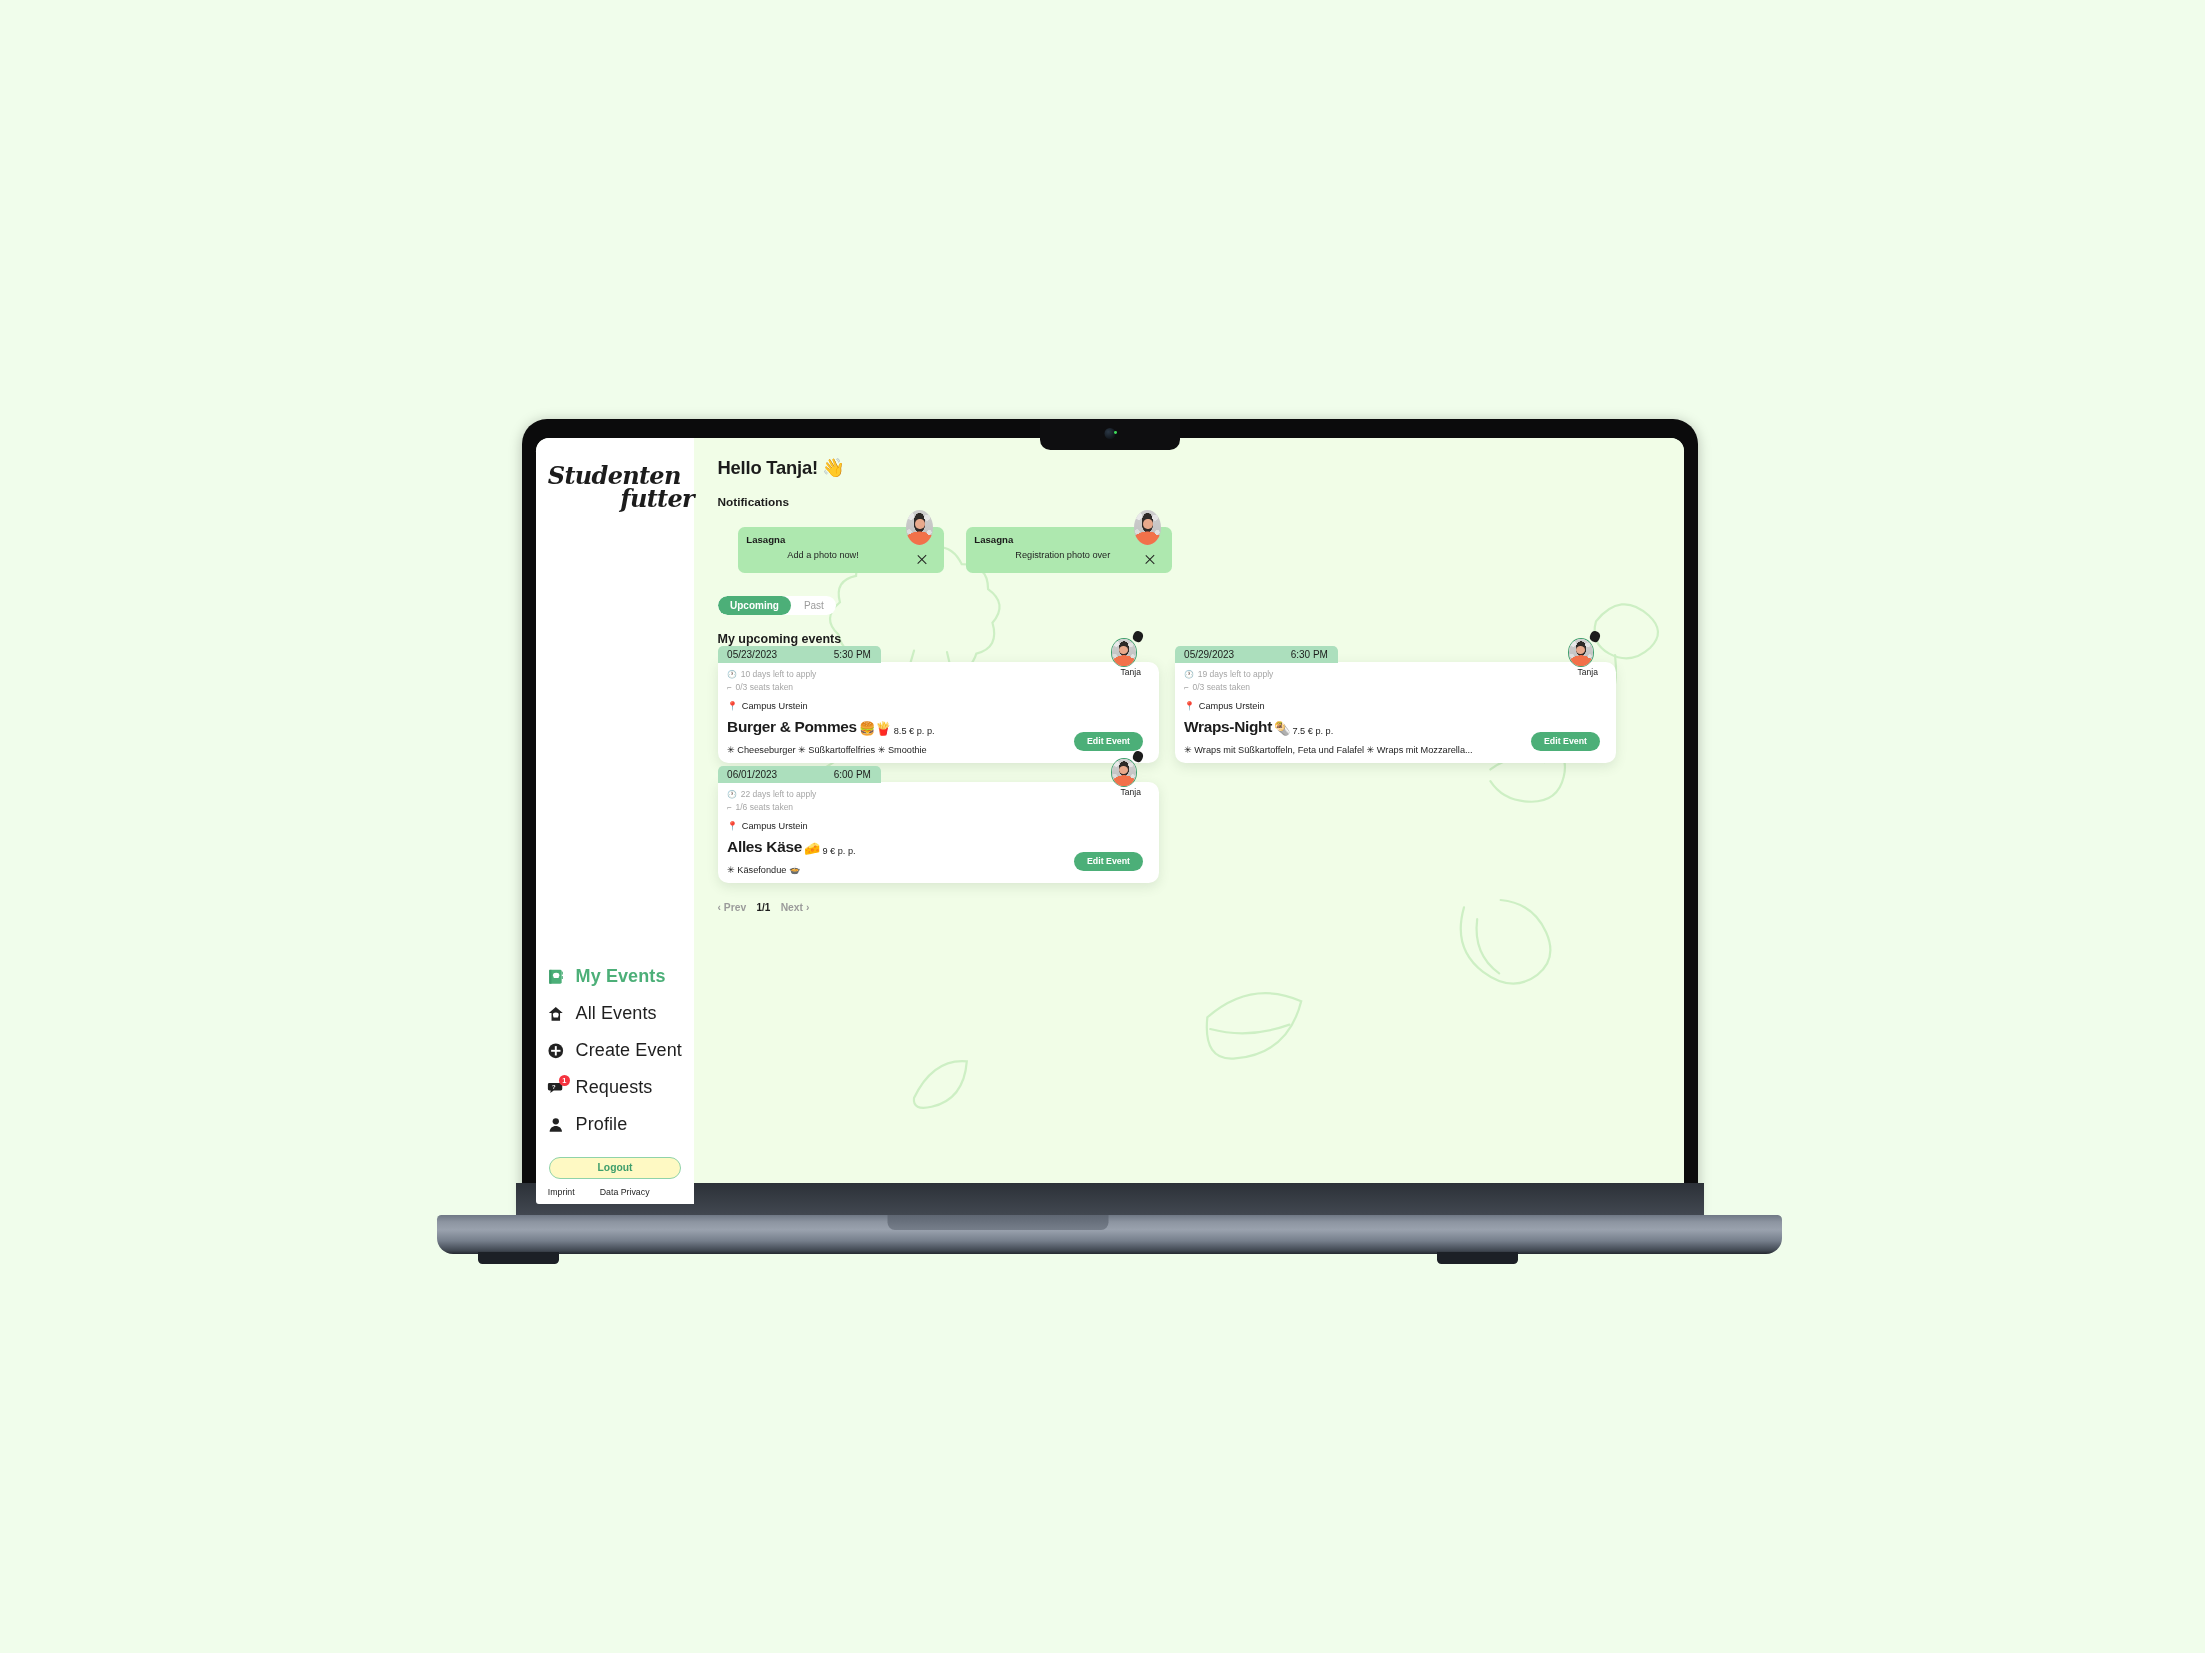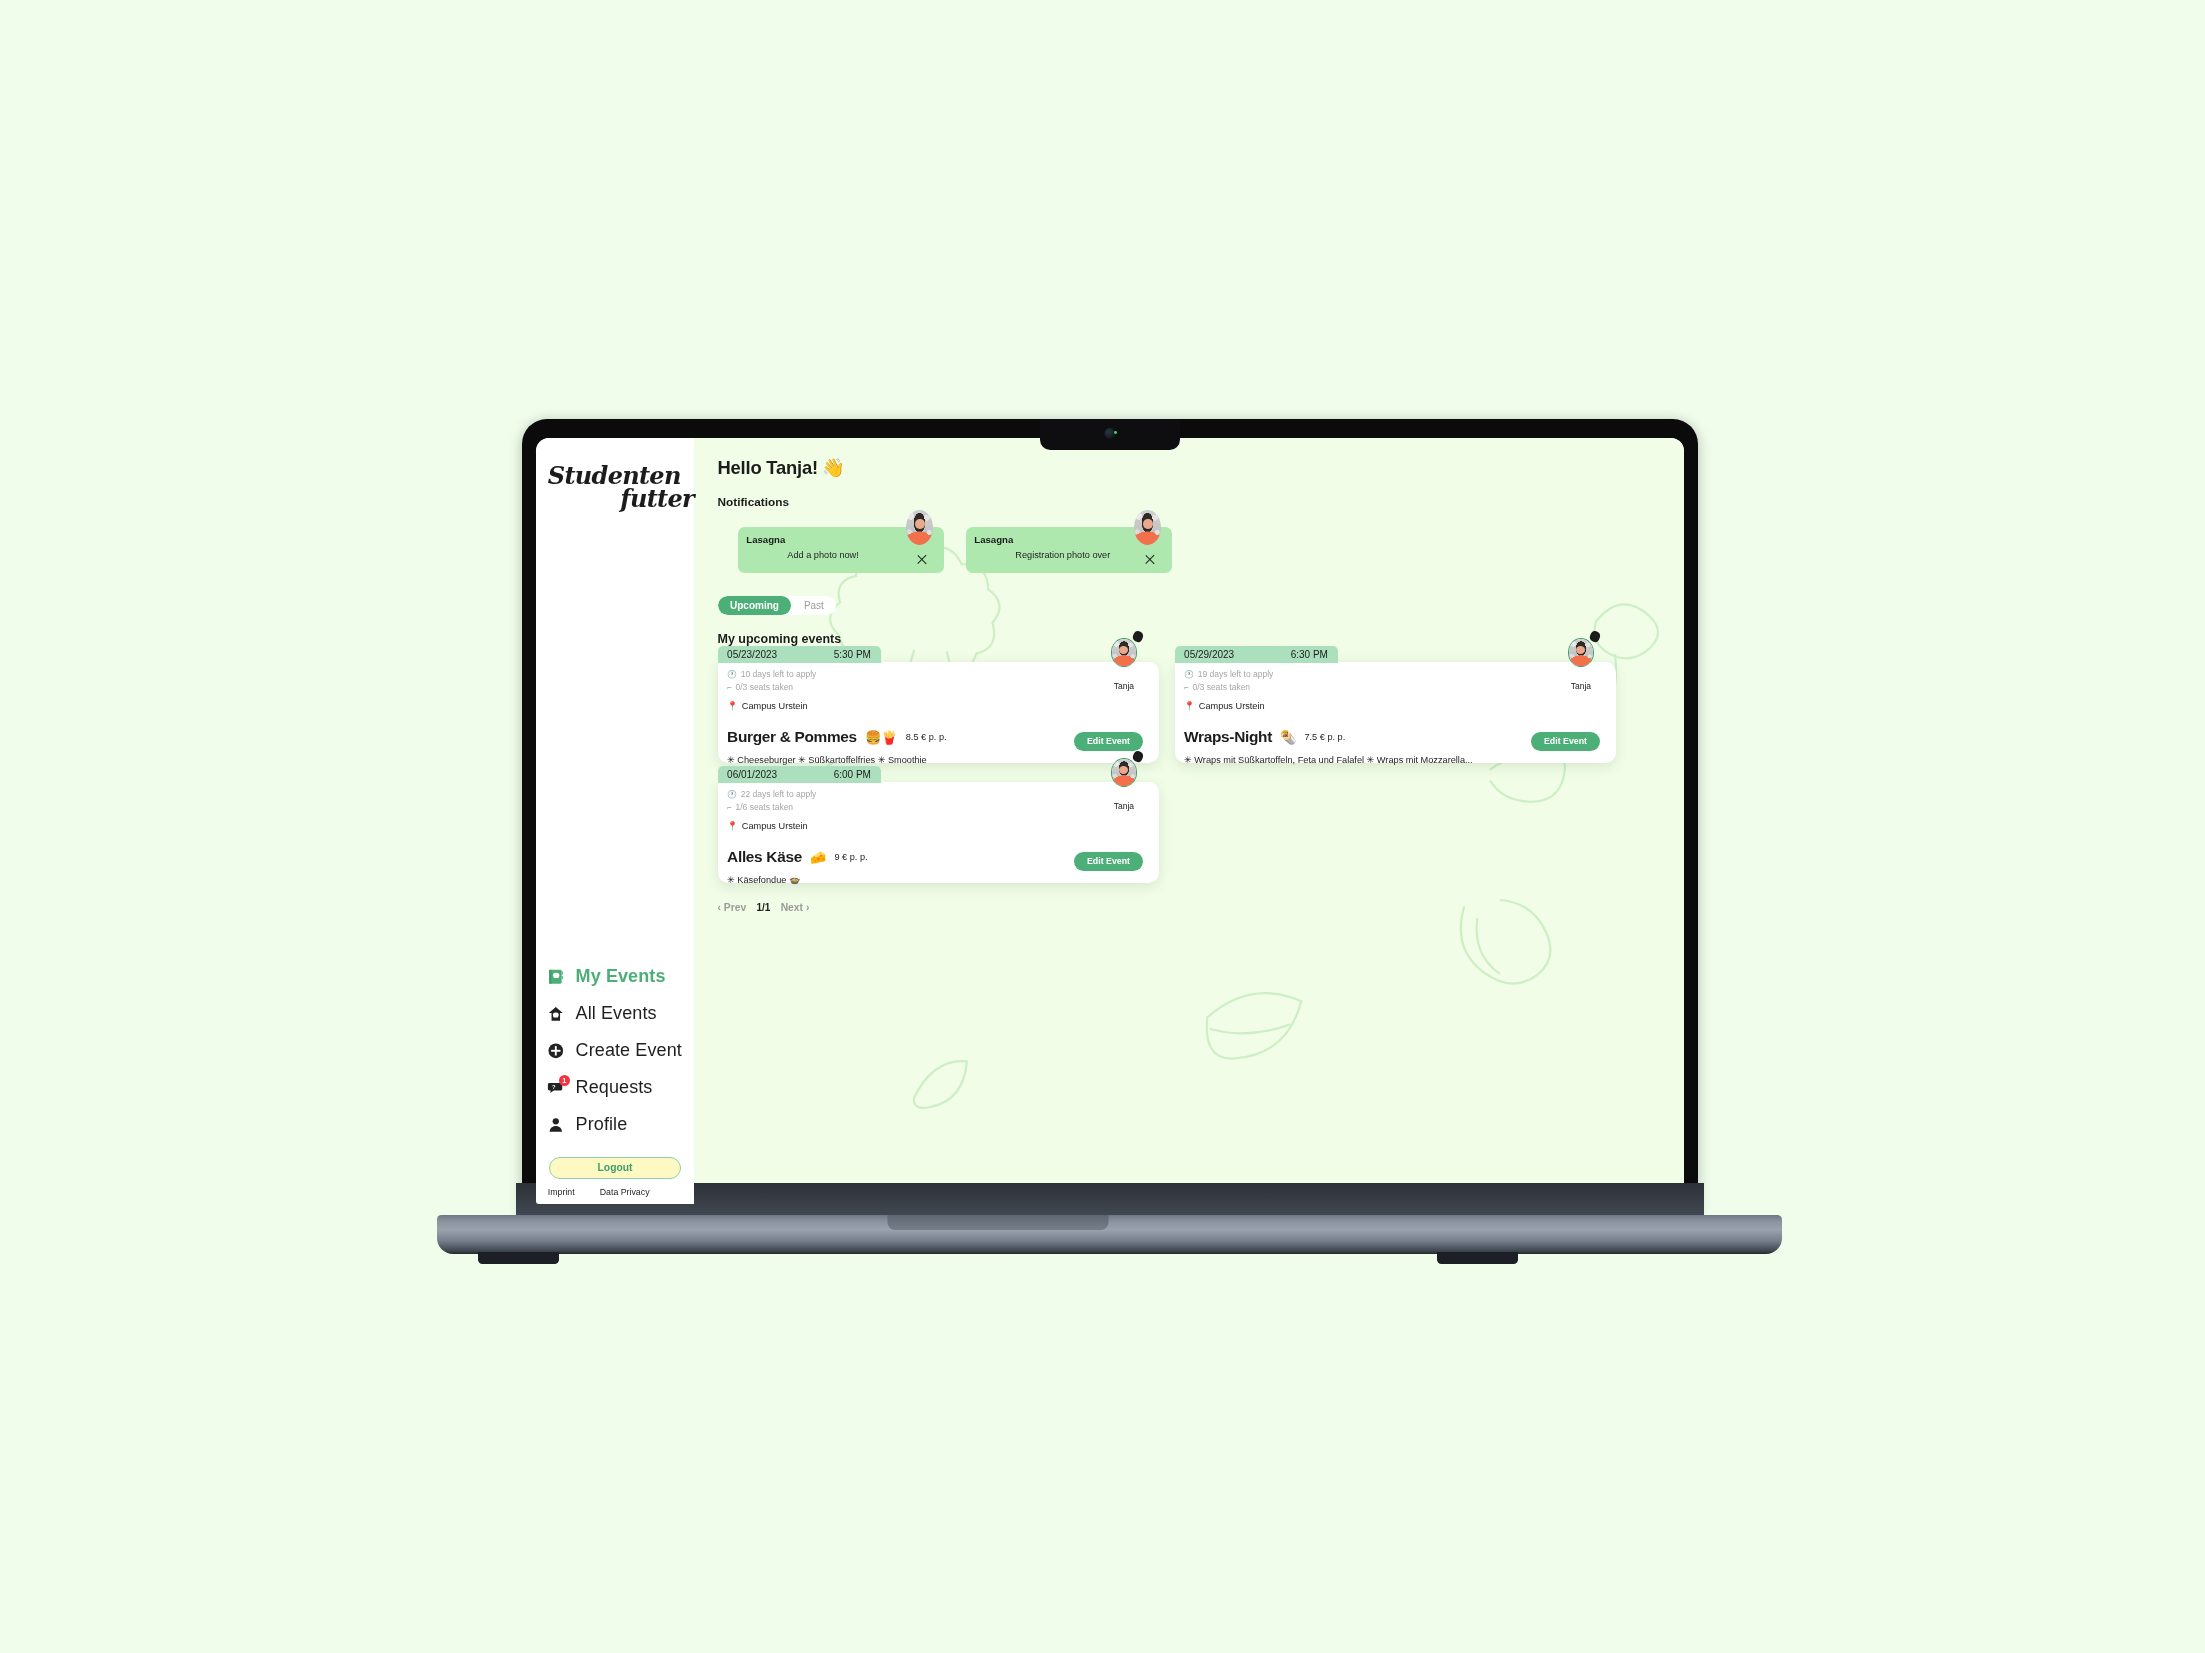--- a/index.html
+++ b/index.html
@@ -355,24 +355,24 @@
   .event-location {
     margin-top: 6.6px;
     font-size: 9.2px;
     color: #1c1c1c;
     display: flex;
     align-items: center;
     gap: 3.7px;
   }
   .pin-icon { font-size: 8.8px; }
   .event-titlerow {
-    margin-top: 17px;
-    display: flex;
-    align-items: center;
-    gap: 8px;
+    margin-top: 7px;
+    display: flex;
+    align-items: flex-end;
+    gap: 2px;
   }
   .event-name {
     font-size: 15.4px;
     font-weight: 700;
     color: #1c1c1c;
     letter-spacing: -0.3px;
   }
   .event-emoji { font-size: 13.2px; }
   .event-price { font-size: 9.2px; color: #1c1c1c; }
   .event-menu {
@@ -413,23 +413,24 @@
   }
   .host-hat {
     position: absolute;
     right: -1.5px; top: -7.4px;
     width: 9.6px; height: 11px;
     background: #1c1c1c;
     border-radius: 45% 55% 40% 60% / 55% 45% 60% 40%;
     transform: rotate(12deg);
   }
   .host-name {
-    margin-top: 14px;
+    margin-top: 0;
     font-size: 8.5px;
     color: #1c1c1c;
+    text-align: right;
   }
 
   
   #pagination {
     margin-top: 19px;
     display: flex;
     align-items: center;
     gap: 10.3px;
     font-size: 10.3px;
   }

